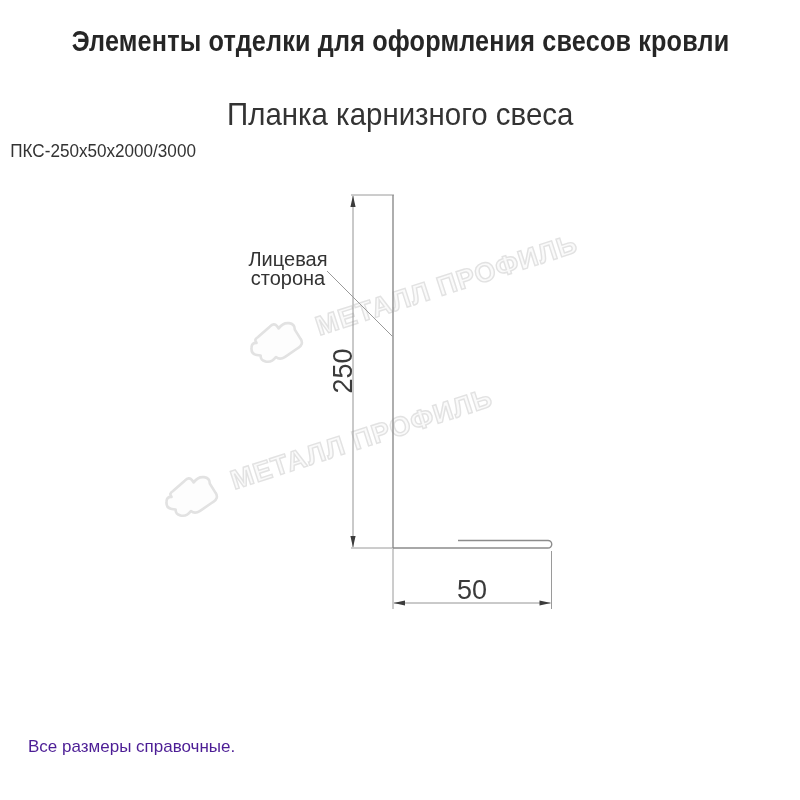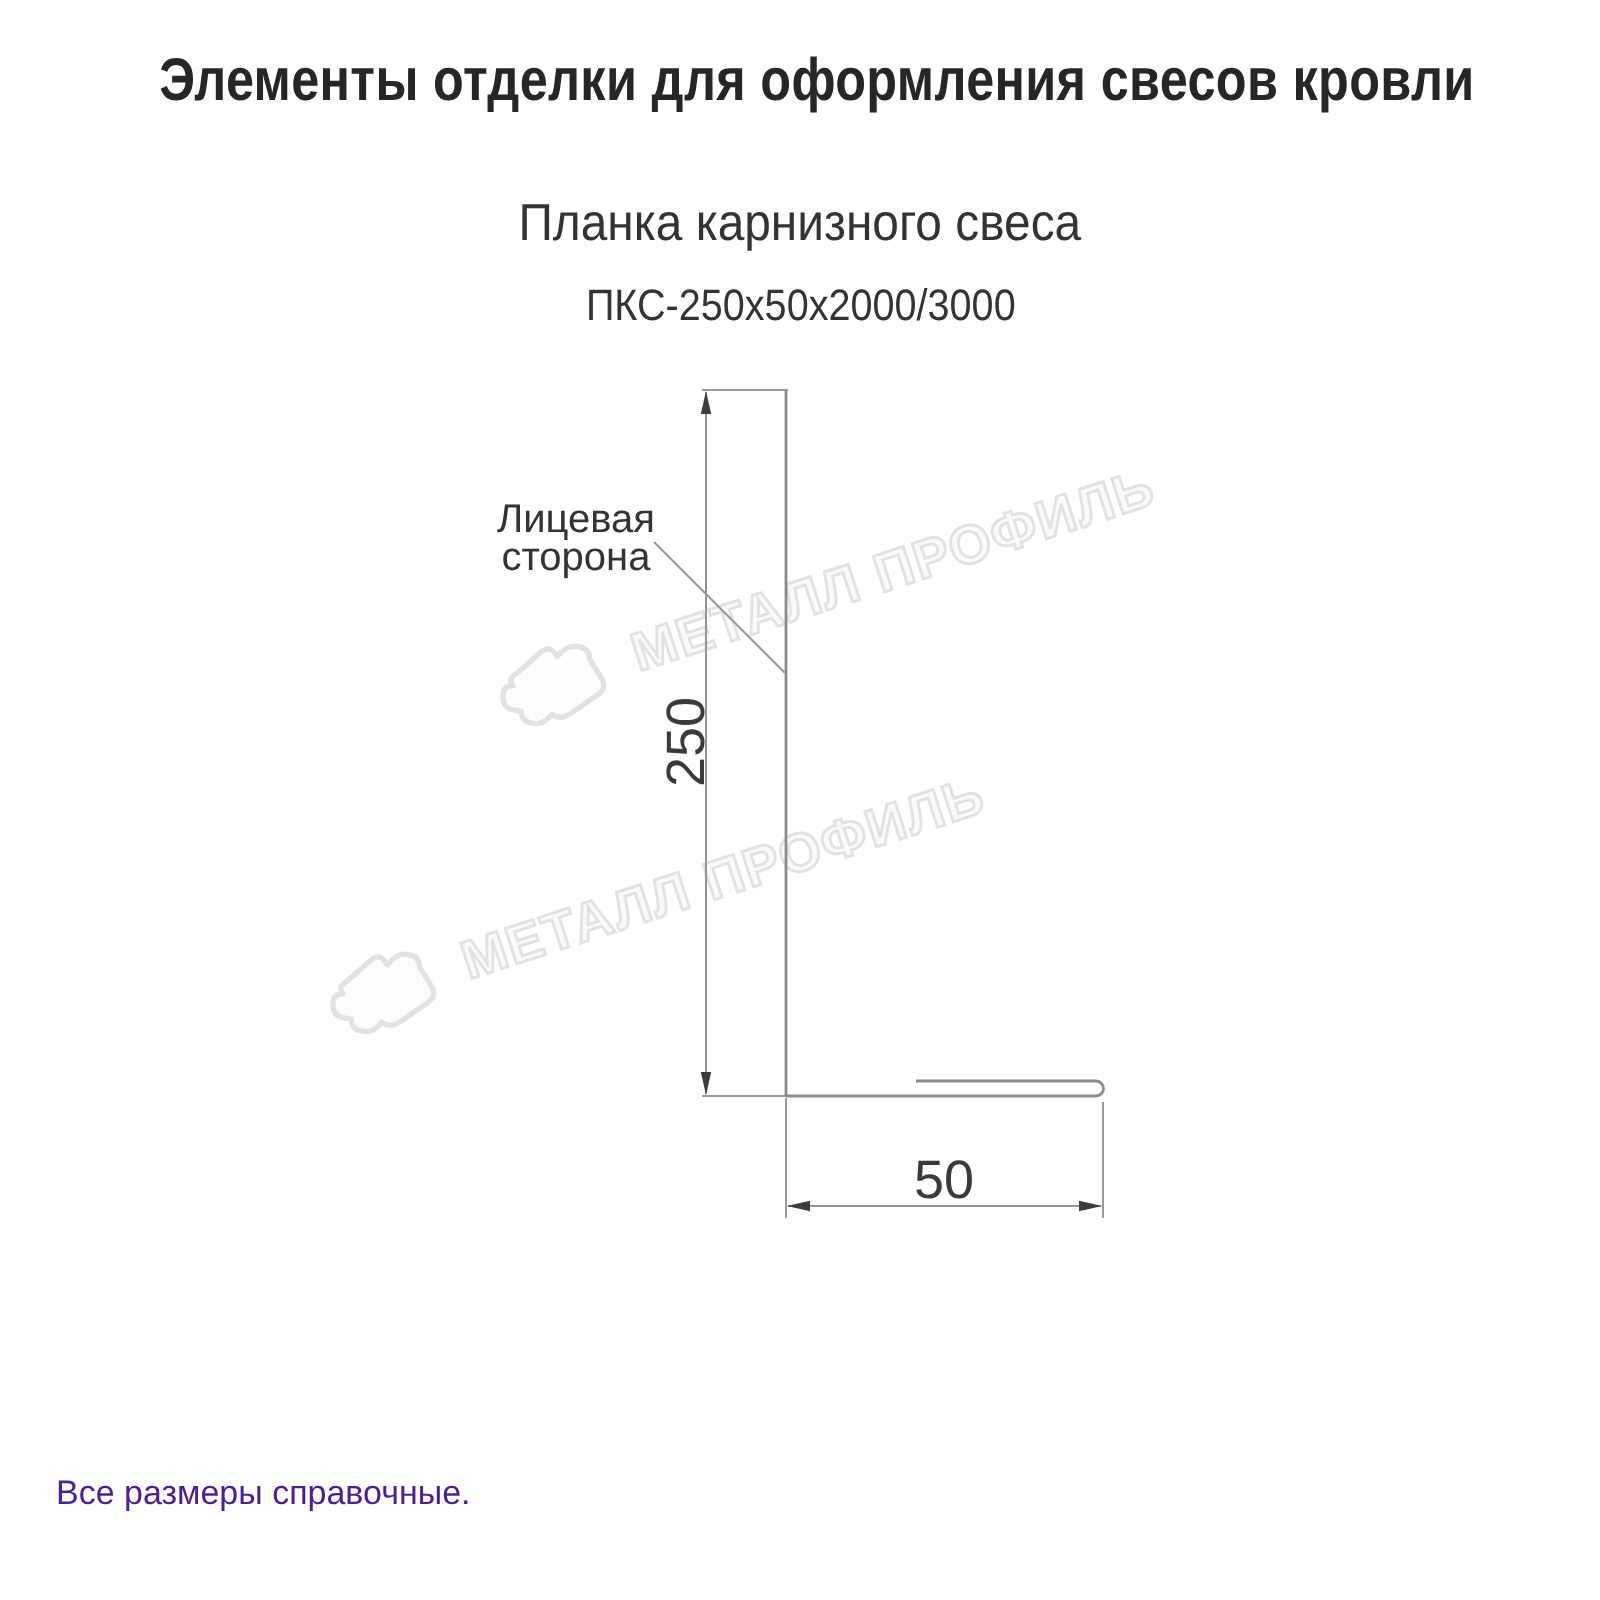--- a/index.html
+++ b/index.html
@@ -1,29 +1,29 @@
 <!DOCTYPE html>
 <html><head>
 <meta charset="utf-8">
 <style>
   * { margin:0; padding:0; box-sizing:border-box; }
   html,body { width:800px; height:800px; background:#ffffff; overflow:hidden;
               font-family:"Liberation Sans", sans-serif; }
   .page { position:relative; width:800px; height:800px; background:#fff; }
 
-  .title-row { position:absolute; left:0; top:24px; width:800px; text-align:right; }
+  .title-row { position:absolute; left:0; top:24px; width:800px; text-align:center; }
   .title { display:inline-block; font-size:30px; font-weight:700; color:#262626;
            white-space:nowrap; transform:scaleX(0.84); transform-origin:50% 50%;
            letter-spacing:0.2px; }
 
   .subtitle1 { position:absolute; left:0; top:96px; width:800px; text-align:center;
-               font-size:26px; font-weight:400; color:#333; white-space:nowrap; }
+               font-size:32px; font-weight:400; color:#333; white-space:nowrap; }
   .subtitle1 > span { display:inline-block; transform:scaleX(0.92); transform-origin:50% 50%; }
-  .subtitle2 { position:absolute; left:0; top:140px; width:800px; text-align:center;
-               font-size:22px; font-weight:400; color:#333; white-space:nowrap; }
+  .subtitle2 { position:absolute; left:0; top:140px; width:800px; text-align:left;
+               font-size:19px; font-weight:400; color:#333; white-space:nowrap; }
   .subtitle2 > span { display:inline-block; transform:scaleX(0.90); transform-origin:50% 50%; }
 
   .watermark { position:absolute; display:flex; align-items:center; gap:10px;
                width:345px; height:64px; transform:rotate(-18deg); pointer-events:none; }
   .wm1 { left:240px; top:264px; }
   .wm2 { left:155px; top:418px; }
   .wm-text { font-size:27px; font-weight:700; letter-spacing:1px; white-space:nowrap;
              color:#fafafa; -webkit-text-stroke:1.4px #e2e2e2; }
 
   .diagram-svg { position:absolute; left:0; top:0; width:800px; height:800px; }

